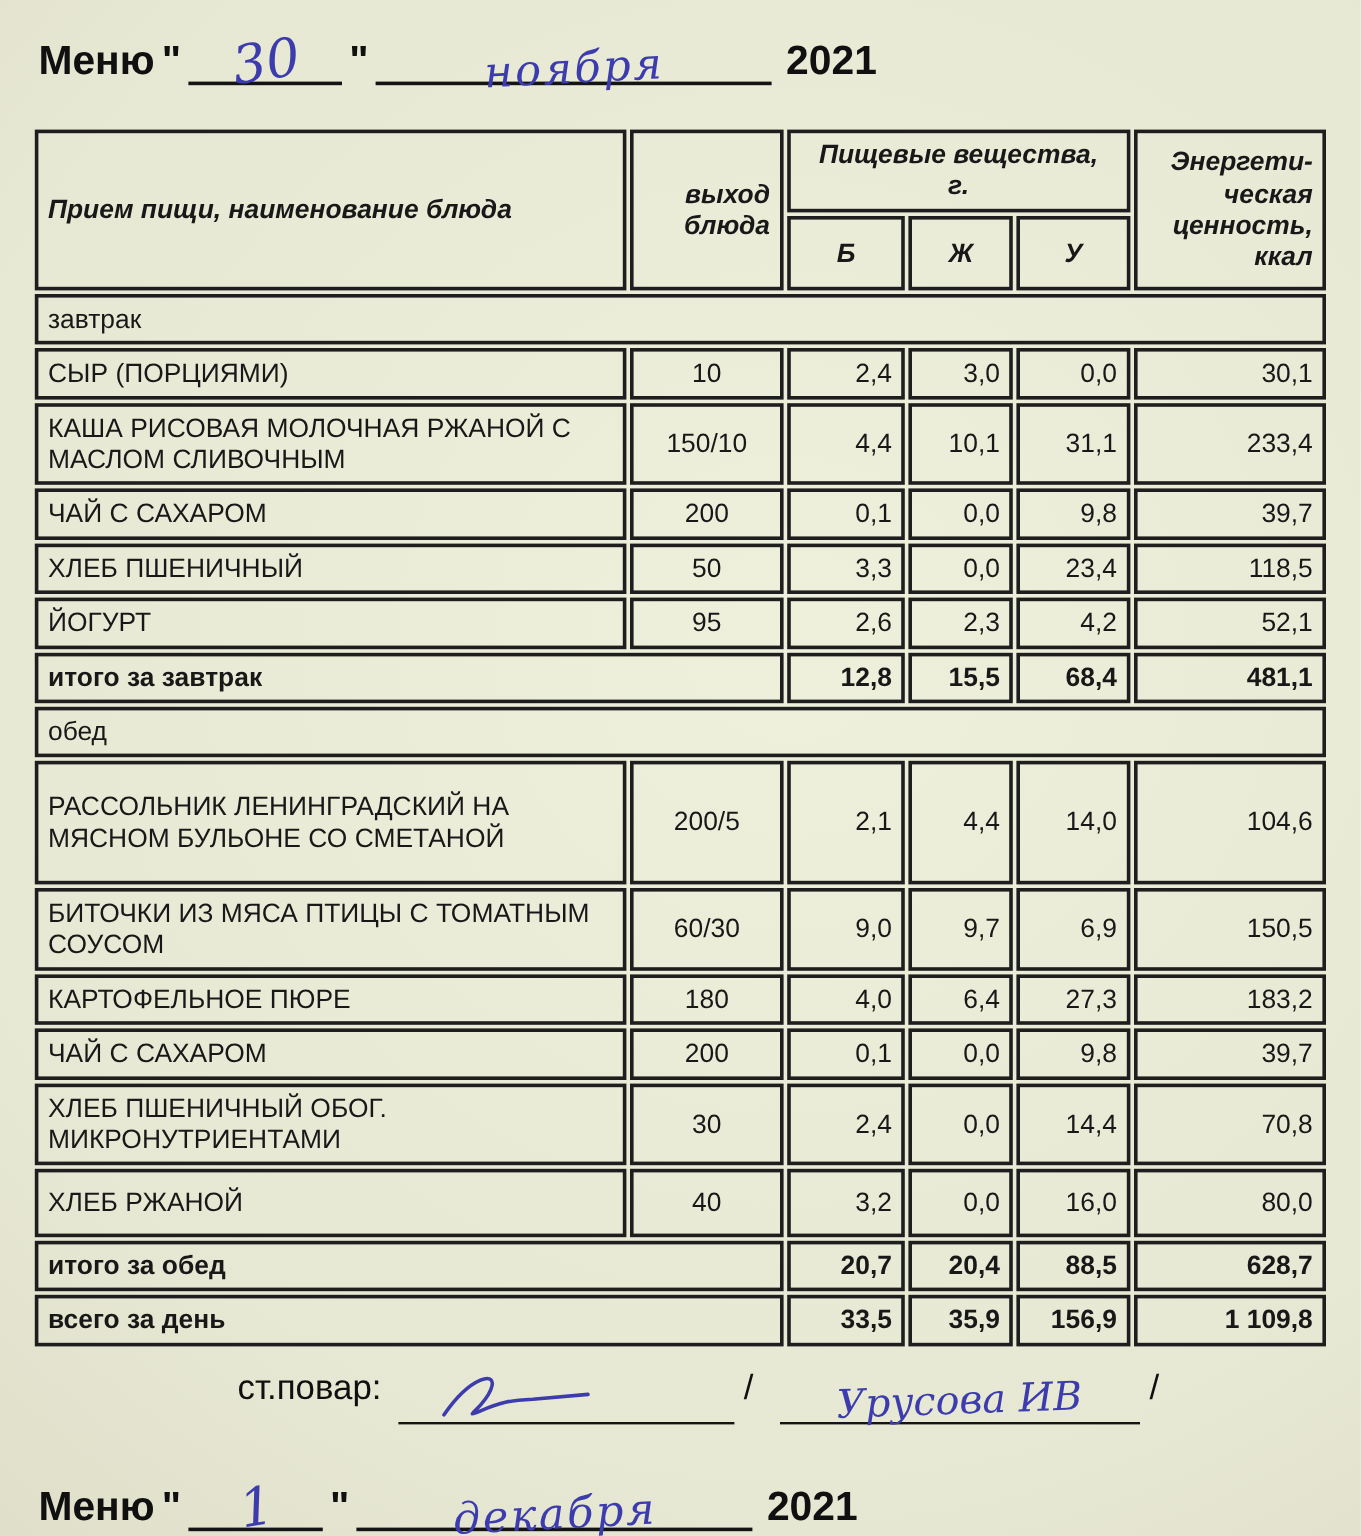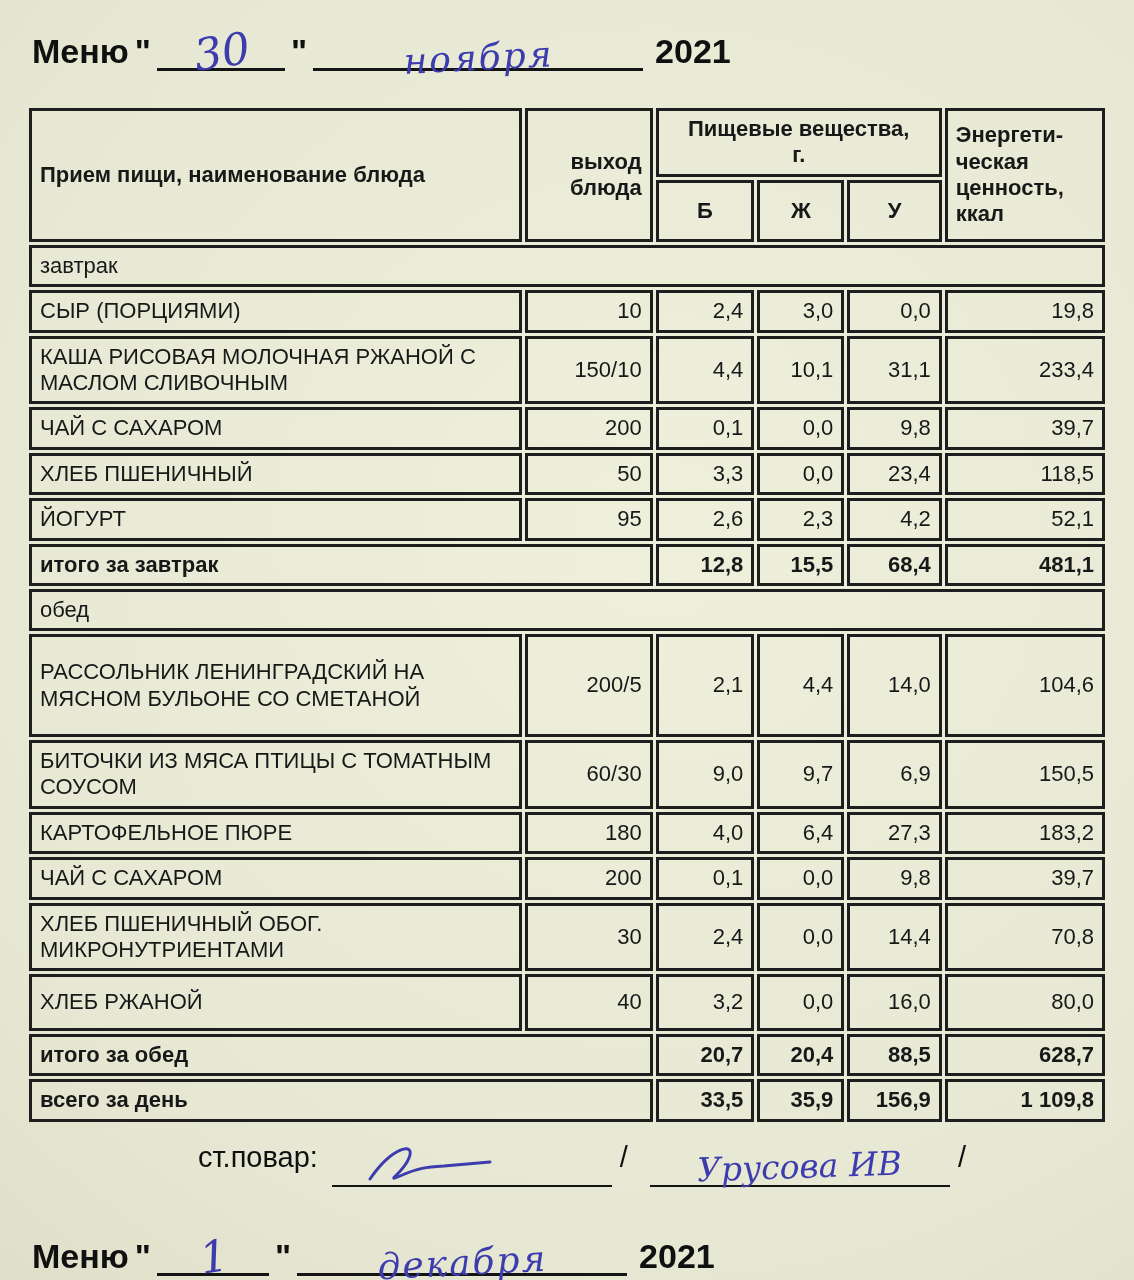--- a/index.html
+++ b/index.html
@@ -18,30 +18,30 @@
   .blank-day { width:128px; }
   .blank-month { width:330px; margin-right:12px; }
   .hand { color:#3c3cae; font-family:"DejaVu Serif", serif; font-style:italic; font-weight:normal; }
   .hand-day { display:inline-block; font-size:44px; transform:rotate(-9deg) translateY(6px); }
   .hand-month { display:inline-block; font-size:36px; letter-spacing:2px; transform:rotate(-3deg) translateY(8px); }
 
   
   table.menu-table { width:100%; margin-top:34px; border-collapse:separate; border-spacing:3px; table-layout:fixed; }
   .col-dish{width:46.5%;} .col-out{width:12%;} .col-b{width:9.3%;} .col-zh{width:8.2%;} .col-u{width:8.9%;} .col-kcal{width:15.1%;}
   table.menu-table td { border:3px solid #1e1e1e; font-size:22px; line-height:1.2; padding:5px 8px; vertical-align:middle; }
-  .hc { font-weight:bold; }
+  .hc { font-weight:bold;font-style:italic; }
   .h-dish { text-align:left; padding-left:18px; }
   .h-out  { text-align:right; padding-left:14px; }
   .h-nutr { text-align:center; }
   .h-nutr span { display:block; }
   .h-sub  { text-align:center; height:46px; }
-  .h-energy { text-align:left; }
+  .h-energy { text-align:right; }
   td.section { border:0; border-bottom:3px solid #1e1e1e; font-weight:normal; font-size:24px; padding:10px 2px 3px 6px; }
   .c-name { text-align:left; padding-left:9px; }
-  .c-out  { text-align:right; }
+  .c-out  { text-align:center; }
   .c-num  { text-align:right; padding-right:9px; white-space:nowrap; }
   tr.total td { font-weight:bold; }
   .t-label { text-align:left; padding-left:7px; }
   tr.r-tall td { padding-top:22px; padding-bottom:22px; }
   tr.r-med  td { padding-top:12px; padding-bottom:12px; }
 
   
   .chef-row { display:flex; align-items:flex-start; margin:16px 0 0 172px; font-size:29px; color:#101010; }
   .chef-label { padding-bottom:4px; }
   .sig-blank { display:inline-block; border-bottom:2px solid #141414; position:relative; height:44px; margin-left:14px; }
@@ -96,21 +96,21 @@
       <tr>
         <td colspan="6" class="section">завтрак</td>
       </tr>
 
       <tr class="row">
         <td class="c-name">СЫР (ПОРЦИЯМИ)</td>
         <td class="c-out">10</td>
         <td class="c-num">2,4</td>
         <td class="c-num">3,0</td>
         <td class="c-num">0,0</td>
-        <td class="c-num">19,8</td>
+        <td class="c-num">30,1</td>
       </tr>
       <tr class="row">
         <td class="c-name">КАША РИСОВАЯ МОЛОЧНАЯ РЖАНОЙ С МАСЛОМ СЛИВОЧНЫМ</td>
         <td class="c-out">150/10</td>
         <td class="c-num">4,4</td>
         <td class="c-num">10,1</td>
         <td class="c-num">31,1</td>
         <td class="c-num">233,4</td>
       </tr>
       <tr class="row">

